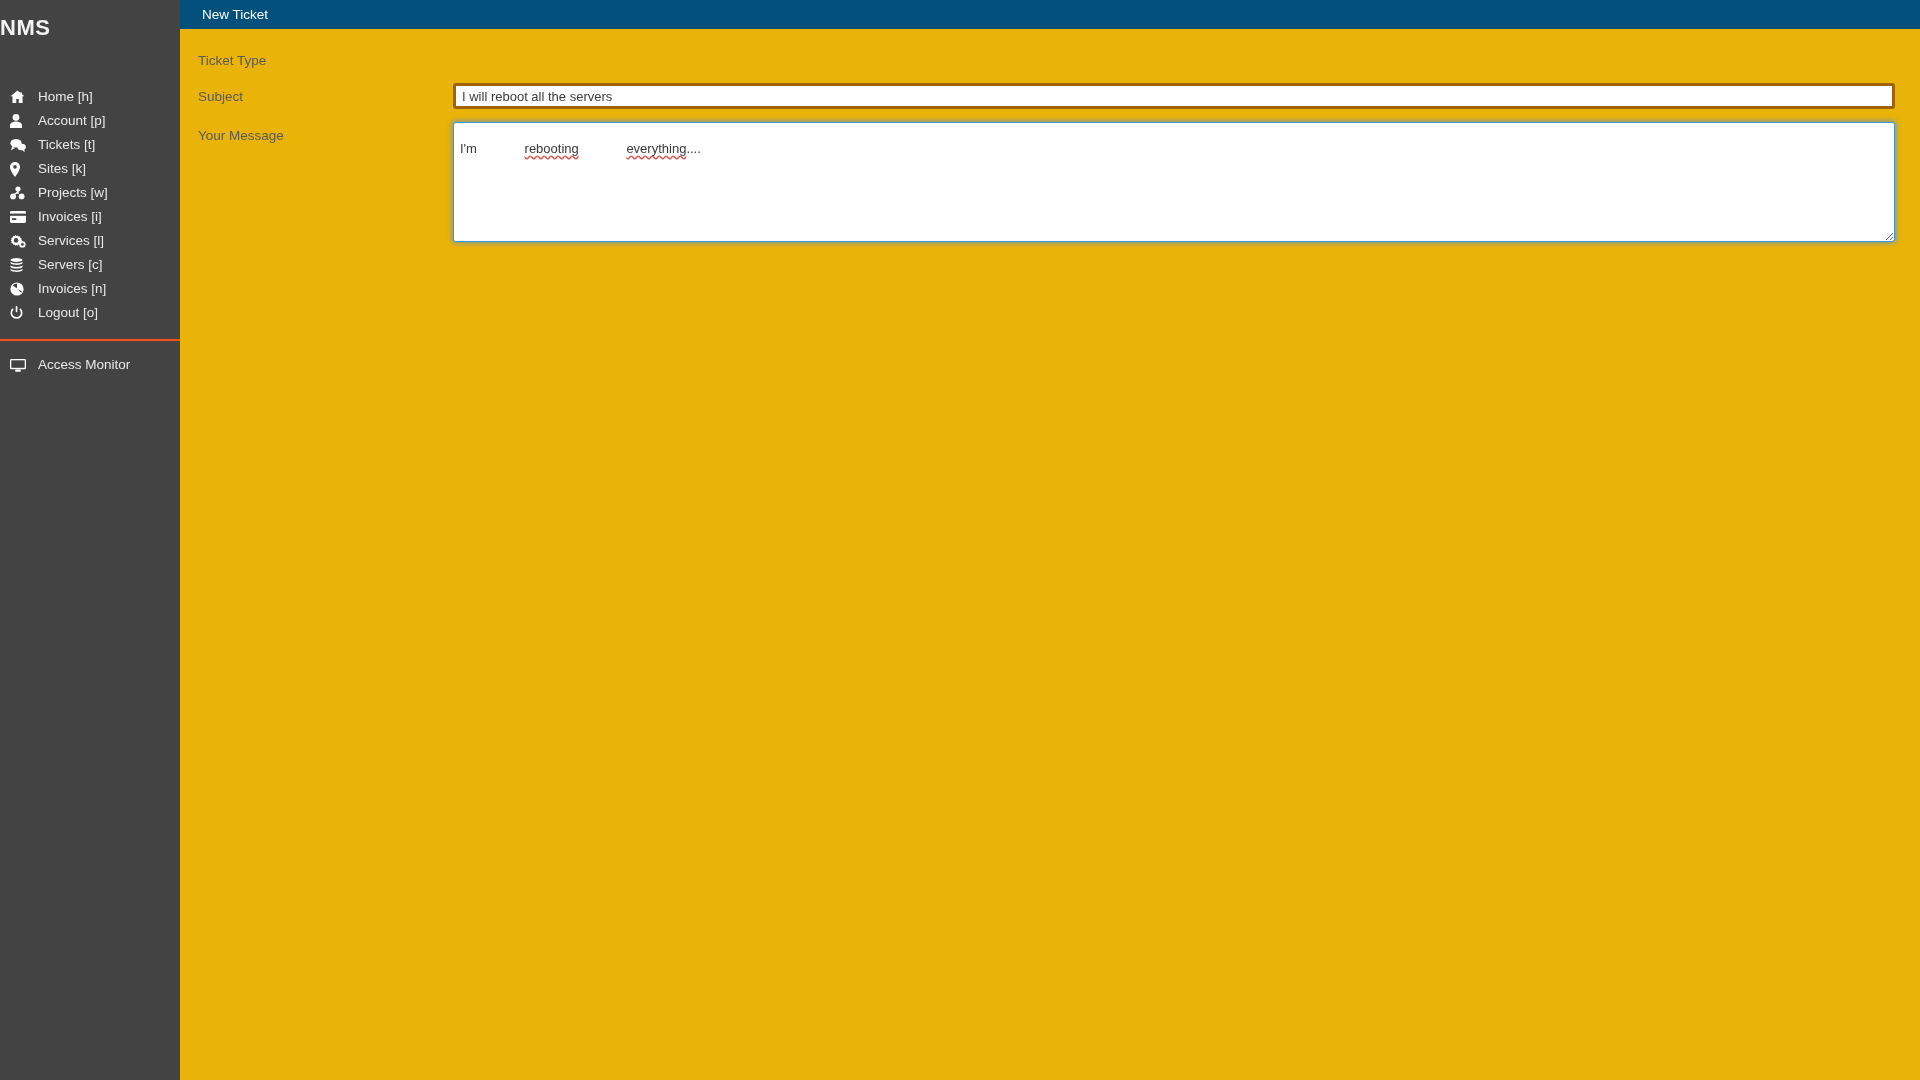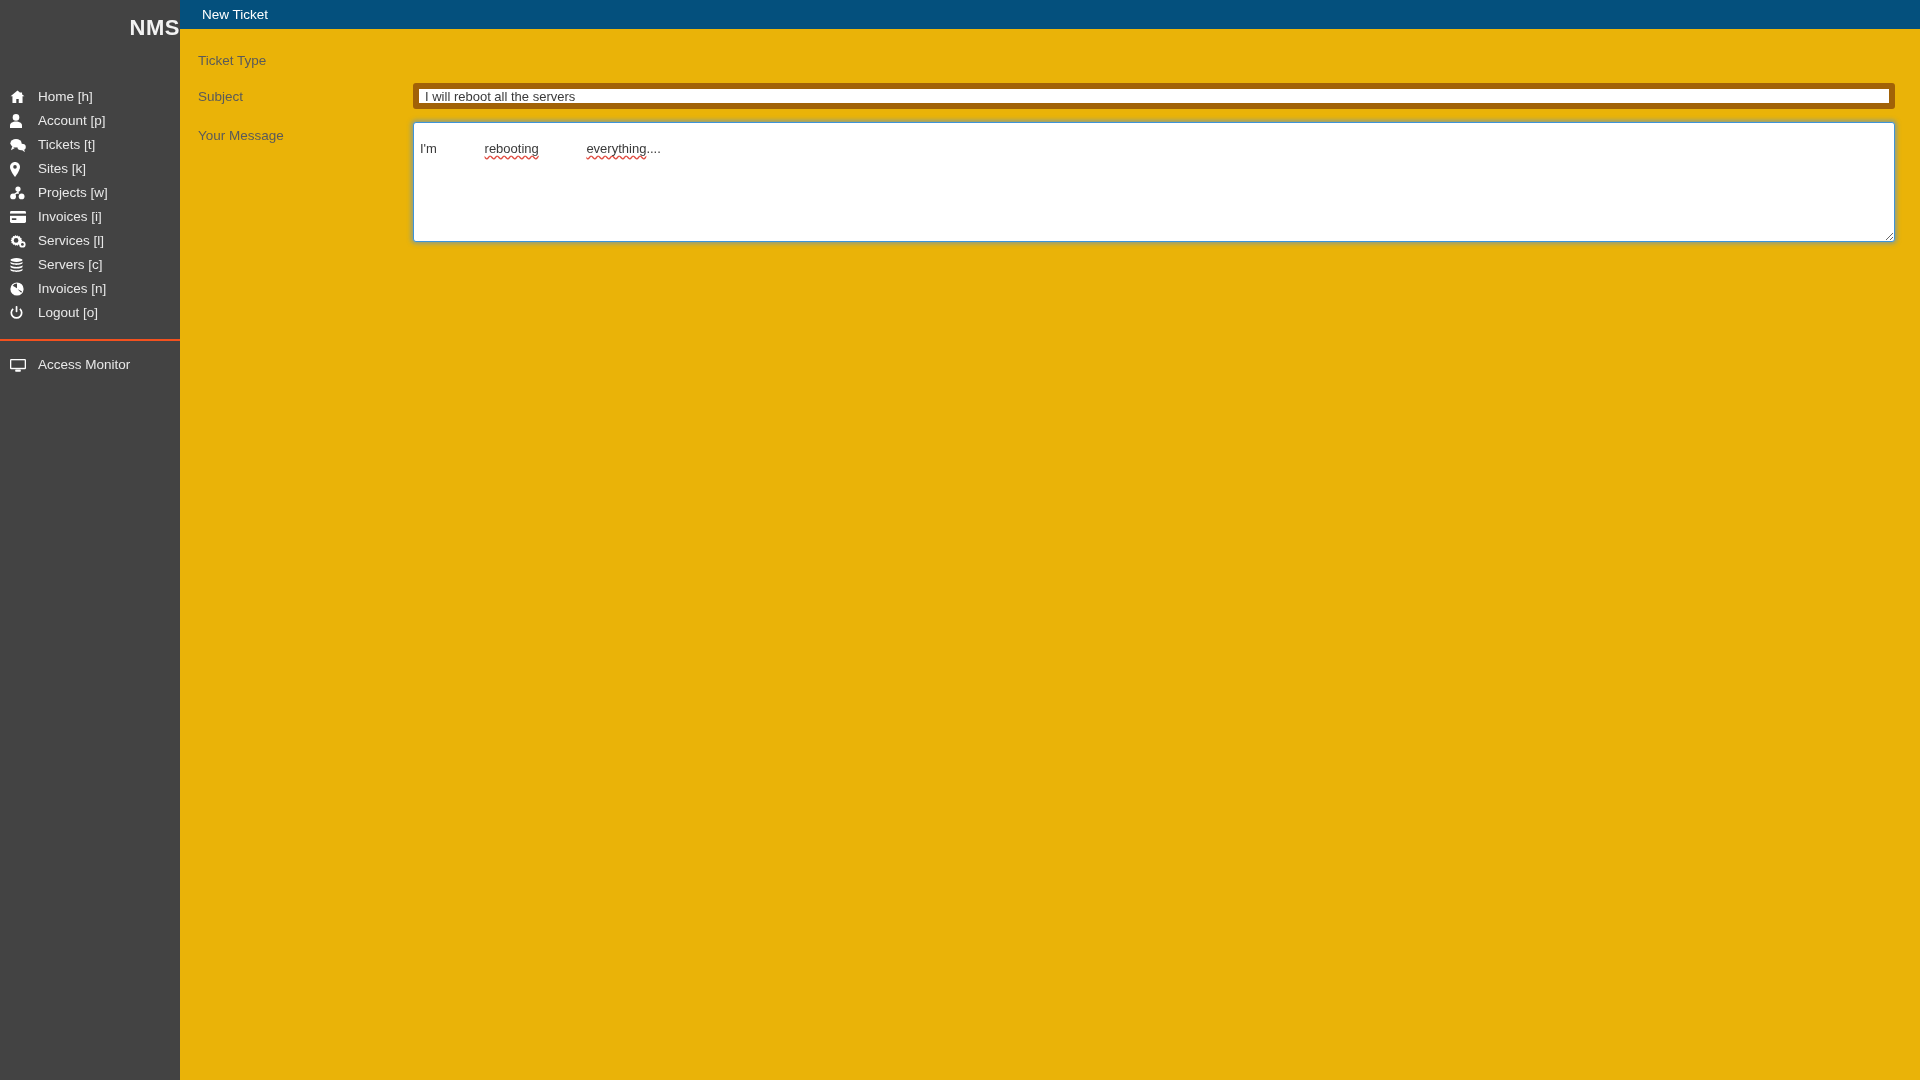--- a/index.html
+++ b/index.html
@@ -26,21 +26,21 @@
     height: 1080px;
     background: #434343;
     color: #e8e8e8;
     position: relative;
   }
 
   #brand {
     height: 56px;
     display: flex;
     align-items: center;
-    justify-content: flex-end;
+    justify-content: flex-start;
     font-size: 22px;
     font-weight: bold;
     color: #f2f2f2;
     letter-spacing: 0.5px;
   }
 
   #nav-primary { margin-top: 29px; }
 
   .nav-item {
     display: flex;
@@ -126,20 +126,21 @@
   #form-area {
     flex: 1;
     padding: 18px 25px 0 18px;
     overflow: hidden;
   }
 
   .form-row {
     display: flex;
     align-items: flex-start;
     margin-bottom: 13px;
+    gap: 40px;
   }
 
   .form-label {
     width: 215px;
     min-width: 215px;
     font-size: 13.5px;
     color: #5a5a5a;
     padding-top: 5px;
     line-height: 18px;
   }
@@ -169,21 +170,21 @@
     cursor: pointer;
   }
 
   input.subject {
     width: 100%;
     height: 26px;
     font-family: "Liberation Sans", sans-serif;
     font-size: 13px;
     color: #3a3a3a;
     padding: 2px 6px;
-    border: 6px solid #a16207;
+    border: 3px solid #a16207;
     border-radius: 3px;
     background: #ffffff;
     outline: none;
   }
 
   textarea.message {
     width: 100%;
     height: 120px;
     font-family: "Liberation Sans", sans-serif;
     font-size: 13px;

